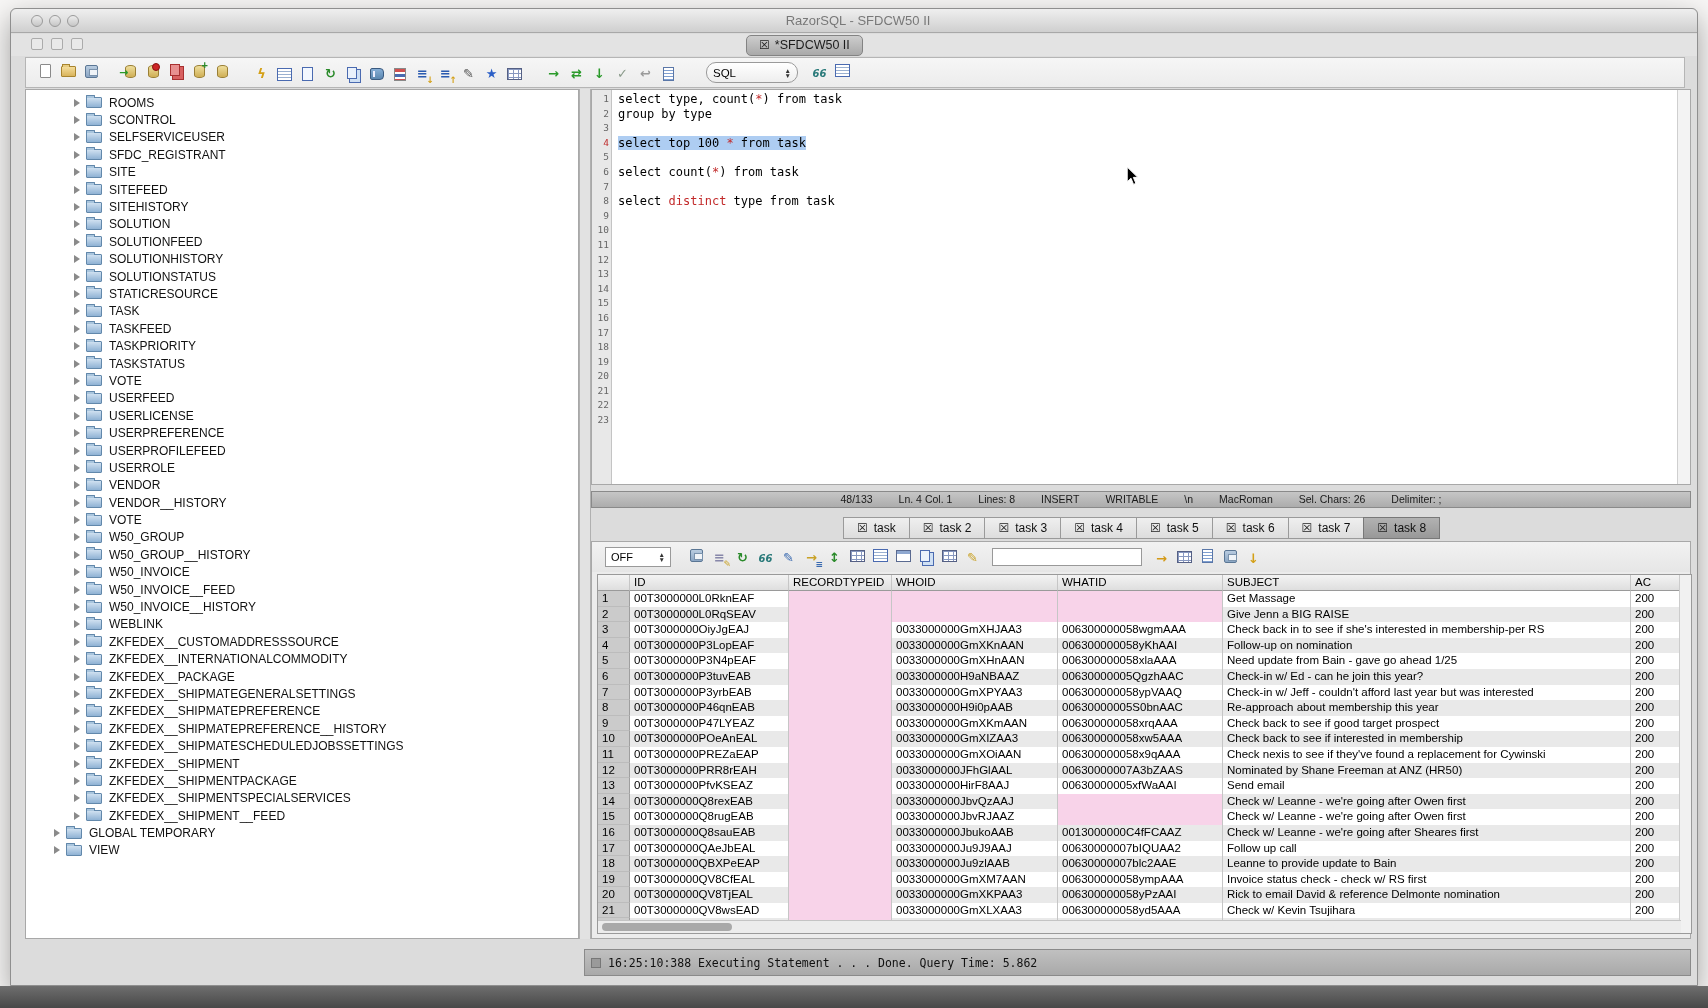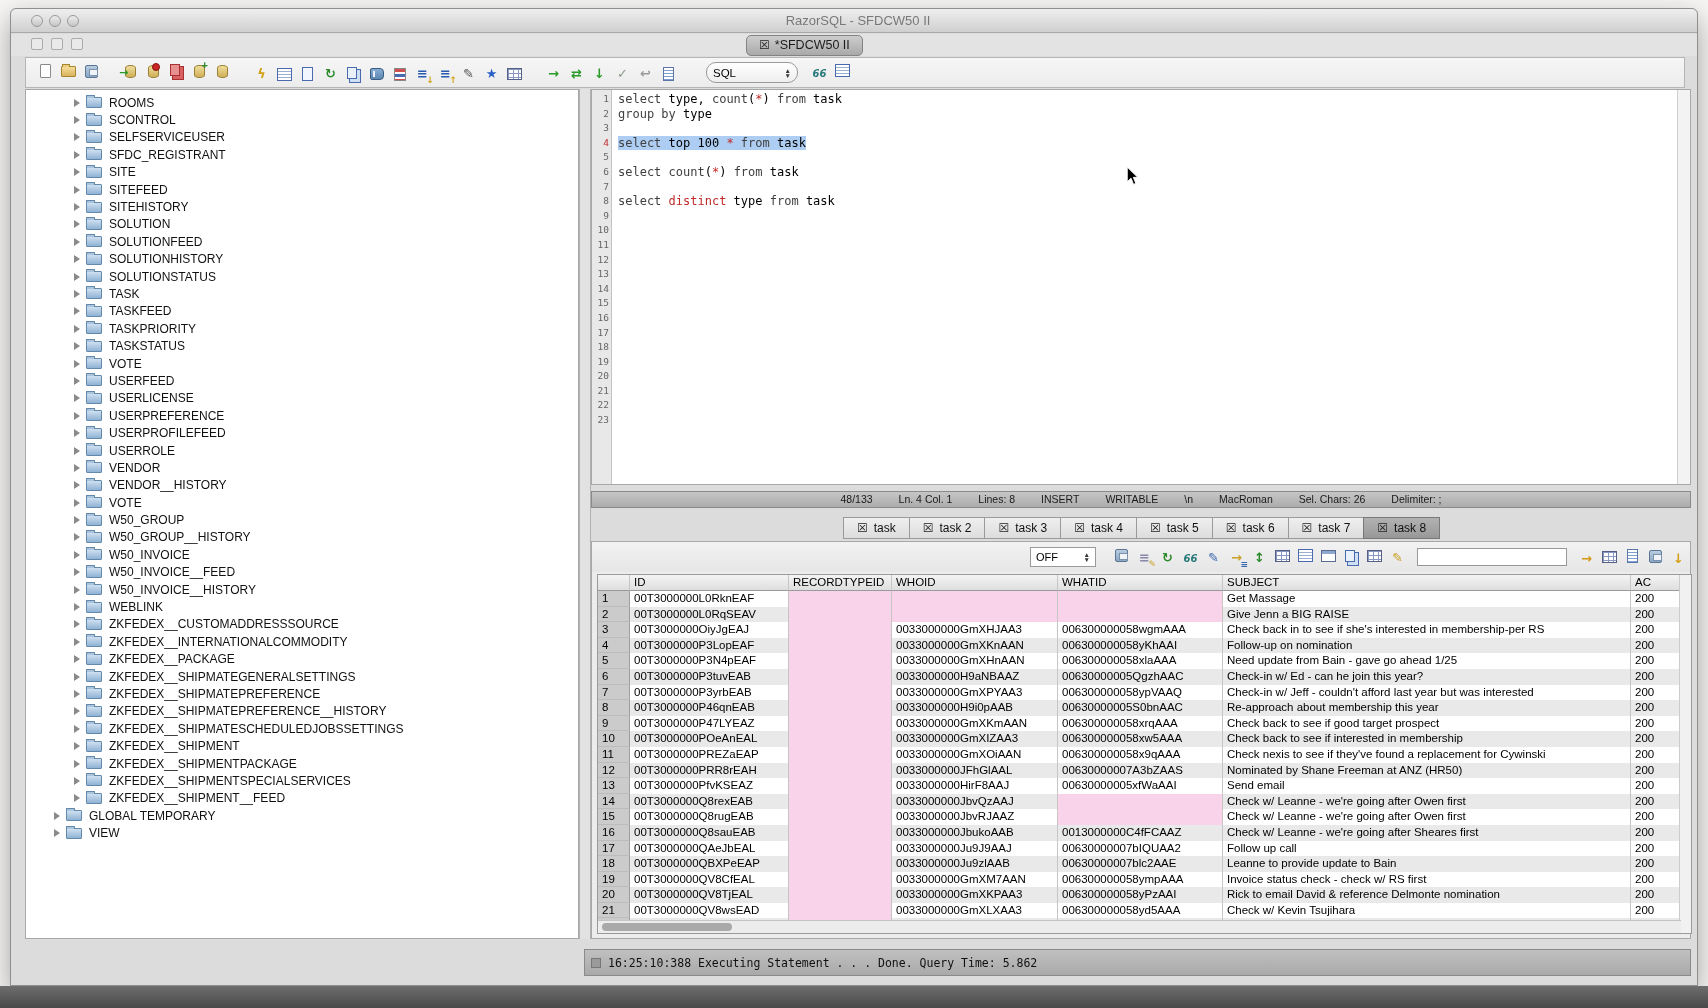--- a/index.html
+++ b/index.html
@@ -93,21 +93,21 @@
   .editor { position:absolute; left:0; top:0; width:1100px; height:396px; background:#fff;
             border:1px solid #a8a8a8; display:flex; }
   .gutter { width:20px; background:#e8e8e8; border-right:1px solid #c4c4c4;
             font-family:"DejaVu Sans Mono", monospace; font-size:9.5px; color:#666;
             text-align:right; padding:2px 2px 0 0; }
   .gutter div { height:14.6px; line-height:14.6px; }
   .gutter .red { color:#c03030; }
   .code { flex:1; font-family:"DejaVu Sans Mono", monospace; font-size:12px; padding:2px 0 0 6px;
           white-space:pre; overflow:hidden; }
   .code .ln { height:14.6px; line-height:14.6px; }
-  .tok-k { color:#404040; }
+  .tok-k { color:#000000; }
   .tok-p { color:#000; }
   .tok-r { color:#c22a2a; }
   .sel-span { background:#aecdf2; }
   .ed-vscroll { width:13px; background:#f3f3f3; border-left:1px solid #cfcfcf; }
 
   .editor-status { position:absolute; left:0; top:402px; width:1100px; height:17px;
                    background:linear-gradient(#c6c6c6,#acacac); border:1px solid #8a8a8a;
                    font-size:10.5px; color:#1a1a1a; text-align:center; line-height:15px; }
   .editor-status span { margin:0 13px; }
 
@@ -116,21 +116,21 @@
   .ttab { position:relative; display:inline-flex; align-items:center; height:22px; padding:0 13px;
           background:linear-gradient(#efefef,#dddddd); border:1px solid #9a9a9a; margin-right:-1px;
           font-size:12px; color:#111; }
   .ttab .x { margin-right:6px; font-size:12px; color:#222; font-family:"DejaVu Sans",sans-serif; }
   .ttab.sel { background:linear-gradient(#b2b2b2,#989898); border-color:#787878; }
 
   
   .results { position:absolute; left:0; top:452px; width:1100px; height:398px;
              background:#ececec; border:1px solid #a8a8a8; }
   .res-toolbar { height:30px; display:flex; align-items:center; padding-left:13px;
-                 background:linear-gradient(#f2f2f2,#e6e6e6);justify-content:flex-end; }
+                 background:linear-gradient(#f2f2f2,#e6e6e6); }
   .off-select { display:inline-flex; align-items:center; width:66px; height:20px; background:#fff;
                 border:1px solid #9a9a9a; font-size:11px; padding:0 5px; margin-right:14px; }
   .search-input { width:150px; height:18px; border:1px solid #999; background:#fff; margin:0 8px;
                   font-size:11px; padding:0 4px; }
 
   .grid { position:absolute; left:5px; top:32px; width:1095px; height:360px; background:#fff;
           border:1px solid #9a9a9a; overflow:hidden; }
   .grid-inner { position:absolute; left:0; top:0; width:1083px; }
   .grow { display:flex; }
   .gcell { flex:none; border-right:1px solid #c6c6c6; padding:0 0 0 4px; font-size:11.5px;
@@ -327,20 +327,25 @@
         </div>
         <div class="tree-row lvl1">
           <span class="tri"></span>
           <span class="tree-folder"></span>
           <span>SOLUTIONHISTORY</span>
         </div>
         <div class="tree-row lvl1">
           <span class="tri"></span>
           <span class="tree-folder"></span>
           <span>SOLUTIONSTATUS</span>
+        </div>
+        <div class="tree-row lvl1">
+          <span class="tri"></span>
+          <span class="tree-folder"></span>
+          <span>STATICRESOURCE</span>
         </div>
         <div class="tree-row lvl1">
           <span class="tri"></span>
           <span class="tree-folder"></span>
           <span>TASK</span>
         </div>
         <div class="tree-row lvl1">
           <span class="tri"></span>
           <span class="tree-folder"></span>
           <span>TASKFEED</span>

